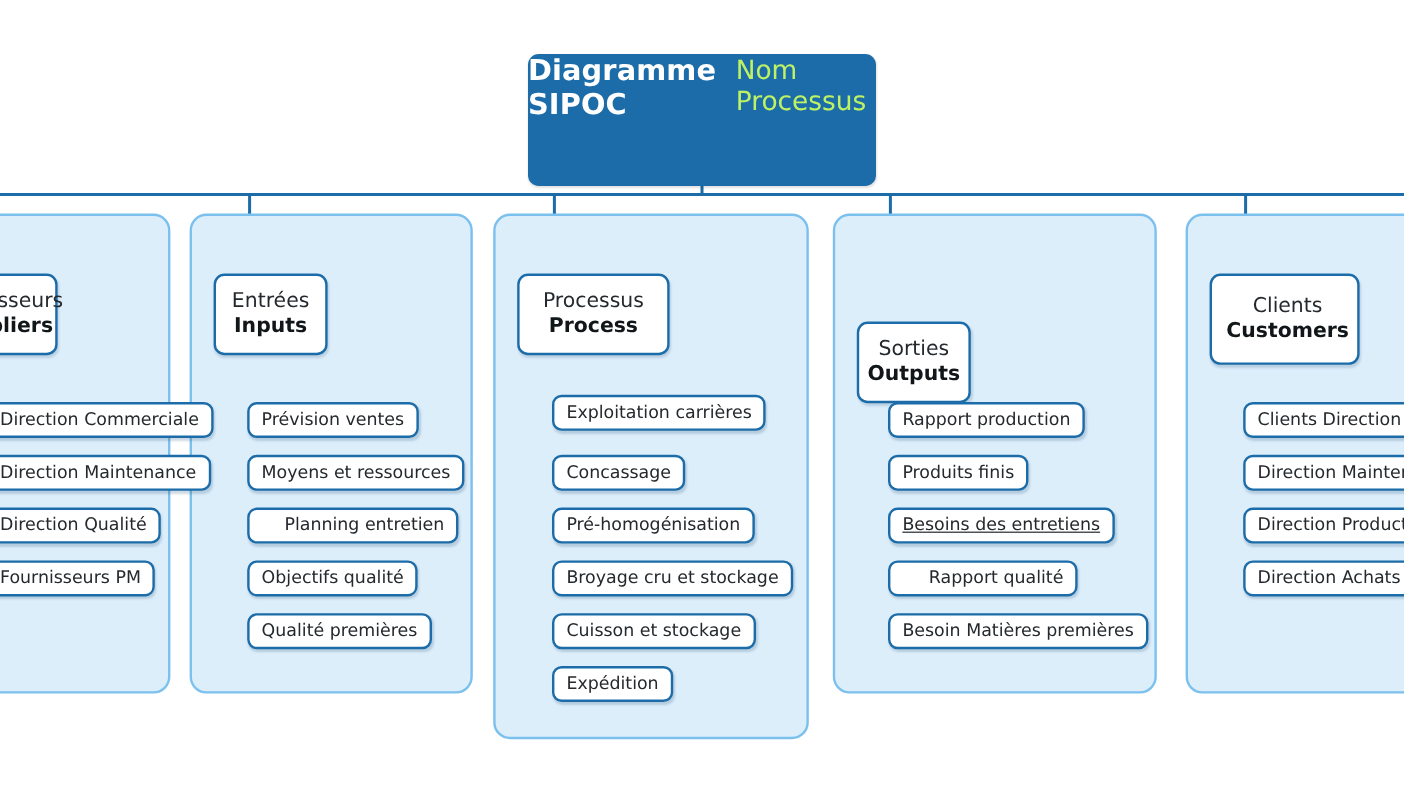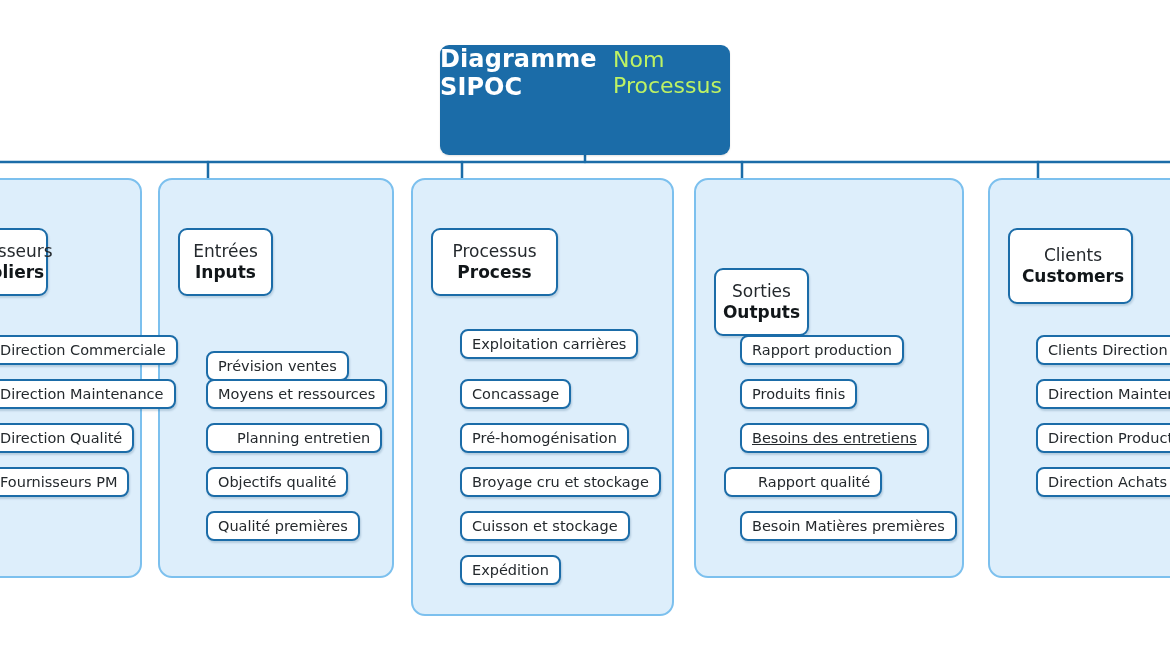--- a/index.html
+++ b/index.html
@@ -191,35 +191,35 @@
   <div class="col-header" style="left: 1008px; top: 228px; width: 125px; height: 76px; padding-left: 17px;">
     <div class="fr">Clients</div>
     <div class="en">Customers</div>
   </div>
 
   <div id="items-host">
       <div class="item" style="left: -12px; top: 335px;">Direction Commerciale</div>
       <div class="item" style="left: -12px; top: 379px;">Direction Maintenance</div>
       <div class="item" style="left: -12px; top: 423px;">Direction Qualité</div>
       <div class="item" style="left: -12px; top: 467px;">Fournisseurs PM</div>
-      <div class="item" style="left: 206px; top: 335px; margin-top: 16px;">Prévision ventes</div>
+      <div class="item" style="left: 206px; top: 335px;">Prévision ventes</div>
       <div class="item" style="left: 206px; top: 379px;">Moyens et ressources</div>
       <div class="item" style="left: 206px; top: 423px; padding-left: 29px;">Planning entretien</div>
       <div class="item" style="left: 206px; top: 467px;">Objectifs qualité</div>
       <div class="item" style="left: 206px; top: 511px;">Qualité premières</div>
       <div class="item" style="left: 460px; top: 329px;">Exploitation carrières</div>
       <div class="item" style="left: 460px; top: 379px;">Concassage</div>
       <div class="item" style="left: 460px; top: 423px;">Pré-homogénisation</div>
       <div class="item" style="left: 460px; top: 467px;">Broyage cru et stockage</div>
       <div class="item" style="left: 460px; top: 511px;">Cuisson et stockage</div>
       <div class="item" style="left: 460px; top: 555px;">Expédition</div>
       <div class="item" style="left: 740px; top: 335px;">Rapport production</div>
       <div class="item" style="left: 740px; top: 379px;">Produits finis</div>
       <div class="item" style="left: 740px; top: 423px; text-decoration: underline;">Besoins des entretiens</div>
-      <div class="item" style="left: 724px; top: 467px; padding-left: 32px;">Rapport qualité</div>
+      <div class="item" style="left: 740px; top: 467px; padding-left: 32px;">Rapport qualité</div>
       <div class="item" style="left: 740px; top: 511px;">Besoin Matières premières</div>
       <div class="item" style="left: 1036px; top: 335px;">Clients Direction commerciale</div>
       <div class="item" style="left: 1036px; top: 379px;">Direction Maintenance</div>
       <div class="item" style="left: 1036px; top: 423px;">Direction Production</div>
       <div class="item" style="left: 1036px; top: 467px;">Direction Achats</div>
     </div>
 
 </div>
 
 </body></html>

